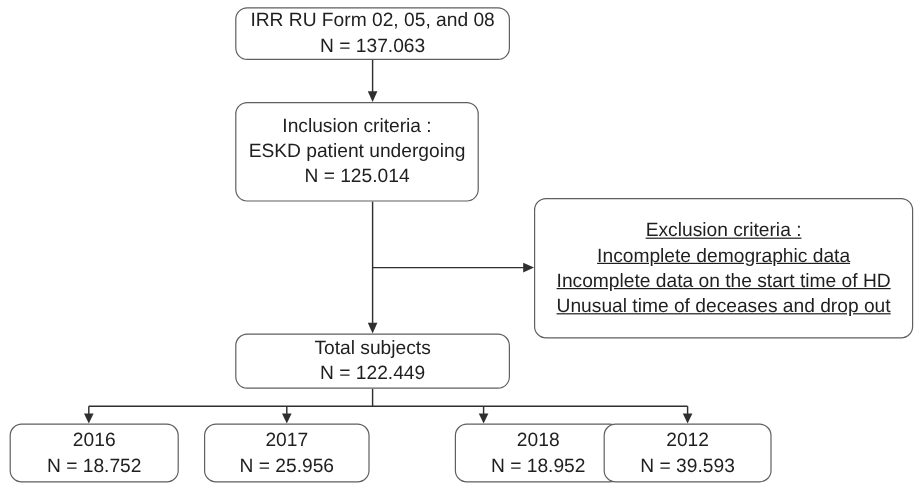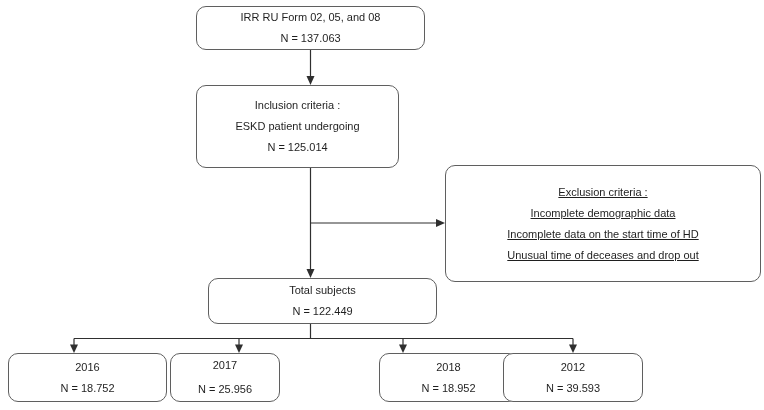--- a/index.html
+++ b/index.html
@@ -26,21 +26,21 @@
     position:absolute;
     box-sizing:border-box;
     background:var(--bg);
     border:1px solid var(--border-c);
     border-radius:10px;
     display:flex;
     flex-direction:column;
     justify-content:center;
     align-items:center;
     text-align:center;
-    font-size:11px;
+    font-size:16px;
     line-height:21px;
     padding:1px 4px;
   }
   .box .ln{white-space:nowrap;}
 </style>
 </head>
 <body>
 
 <div class="stage">
 
@@ -95,31 +95,31 @@
     <div class="ln">N = 125.014</div>
   </div>
 
   <div class="box" style="left:445px;top:165px;width:316px;height:117px;text-decoration:underline;">
     <div class="ln">Exclusion criteria :</div>
     <div class="ln">Incomplete demographic data</div>
     <div class="ln">Incomplete data on the start time of HD</div>
     <div class="ln">Unusual time of deceases and drop out</div>
   </div>
 
-  <div class="box" style="left:208px;top:278px;width:229px;height:46px;">
+  <div class="box" style="left:196px;top:278px;width:229px;height:46px;">
     <div class="ln">Total subjects</div>
     <div class="ln">N = 122.449</div>
   </div>
 
-  <div class="box" style="left:8px;top:353px;width:159px;height:49px;">
+  <div class="box" style="left:8px;top:353px;width:141px;height:49px;">
     <div class="ln">2016</div>
     <div class="ln">N = 18.752</div>
   </div>
 
-  <div class="box" style="left:170px;top:353px;width:110px;height:49px;justify-content:space-between;">
+  <div class="box" style="left:170px;top:353px;width:138px;height:49px;">
     <div class="ln">2017</div>
     <div class="ln">N = 25.956</div>
   </div>
 
   <div class="box" style="left:333px;top:353px;width:139px;height:49px;margin-left:46px;">
     <div class="ln">2018</div>
     <div class="ln">N = 18.952</div>
   </div>
 
   <div class="box" style="left:503px;top:353px;width:140px;height:49px;">

